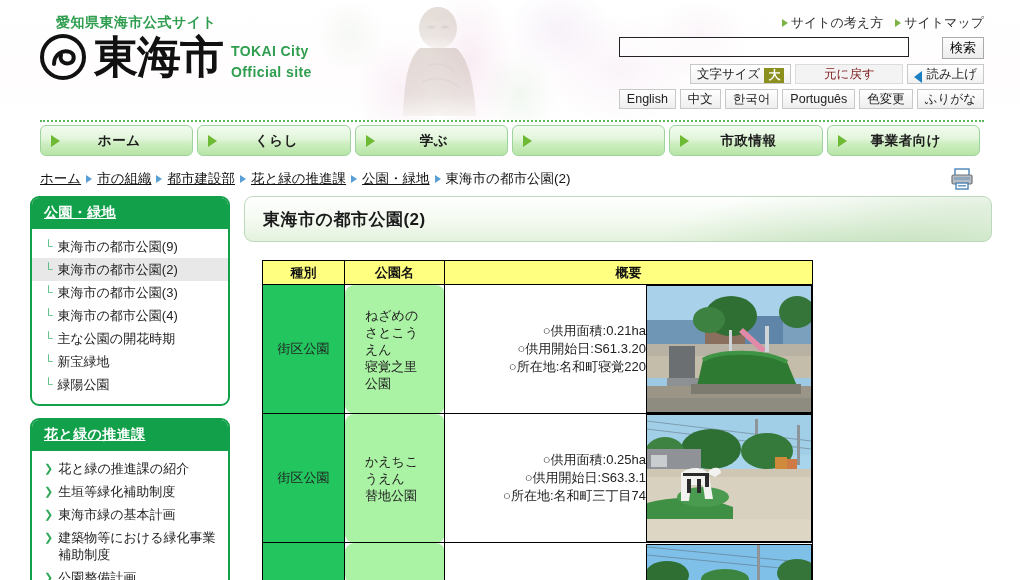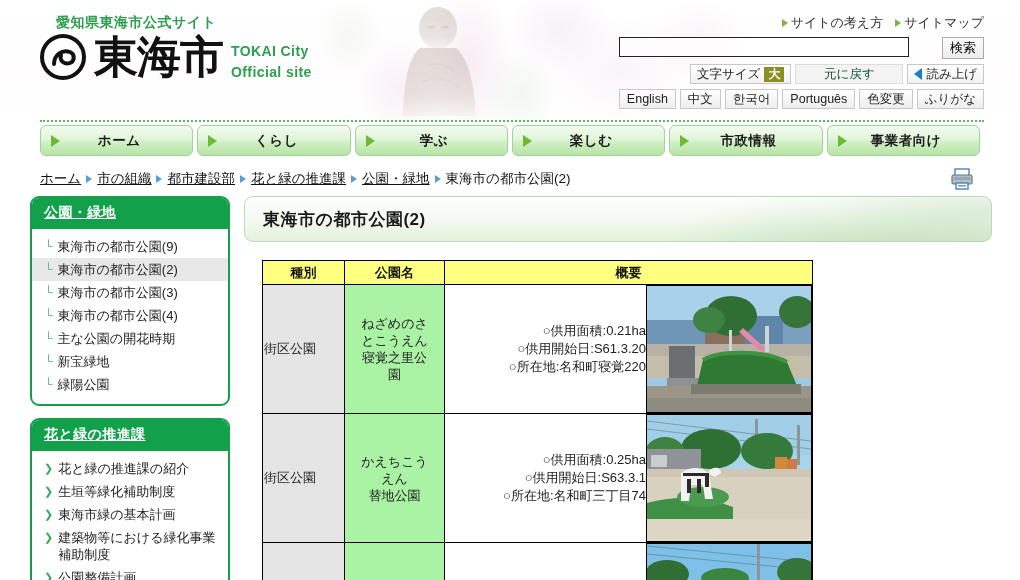--- a/index.html
+++ b/index.html
@@ -156,30 +156,30 @@
     justify-content: flex-end;
     gap: 4px;
     margin-bottom: 5px;
   }
   .tool-btn {
     height: 20px;
     border: 1px solid #c8c8c8;
     background: linear-gradient(180deg,#ffffff,#f1f1f1);
     font-size: 12.5px;
     display: flex;
-    align-items: center;
+    align-items: flex-end;
     gap: 4px;
     padding: 0 6px;
     box-sizing: border-box;
     color: #222;
     cursor: pointer;
     font-family: Liberation Sans, sans-serif;
   }
   .tool-btn.disabled {
-    color: #14532d;
+    color: #7f1d1d;
     background: #f3f3f3;
     border-color: #dcdcdc;
     min-width: 108px;
     justify-content: center;
   }
   .size-badge {
     background: #8a8f1e;
     color: #fff;
     font-weight: bold;
     padding: 0 4px;
@@ -420,29 +420,30 @@
     font-weight: bold;
     height: 24px;
     text-align: center;
     color: #111;
   }
   .col-type  { width: 82px; }
   .col-name  { width: 100px; }
   .col-desc  { width: 368px; }
 
   .cell-type {
+    text-align: center;
     vertical-align: middle;
-    background: #e5e5e5;
+    background: #22c55e;
   }
   .cell-name {
-    text-align: center;
     vertical-align: middle;
     background: #aaf2a4;
     line-height: 17px;
-    padding: 14px;
+    padding: 20px;
+    border-radius: 9px;
   }
   .cell-desc {
     vertical-align: middle;
     padding: 0;
     background: #fff;
     text-align: right;
   }
   .desc-inner {
     display: flex;
     align-items: center;
@@ -560,21 +561,20 @@
     <div class="gnav-btn">
       <span class="gnav-arrow"></span>
       <span class="gnav-label">くらし</span>
     </div>
     <div class="gnav-btn">
       <span class="gnav-arrow"></span>
       <span class="gnav-label">学ぶ</span>
     </div>
     <div class="gnav-btn">
       <span class="gnav-arrow"></span>
-      <span class="gnav-label">楽しむ</span>
     </div>
     <div class="gnav-btn">
       <span class="gnav-arrow"></span>
       <span class="gnav-label">市政情報</span>
     </div>
     <div class="gnav-btn">
       <span class="gnav-arrow"></span>
       <span class="gnav-label">事業者向け</span>
     </div>
     <div class="gnav-rule"></div>

